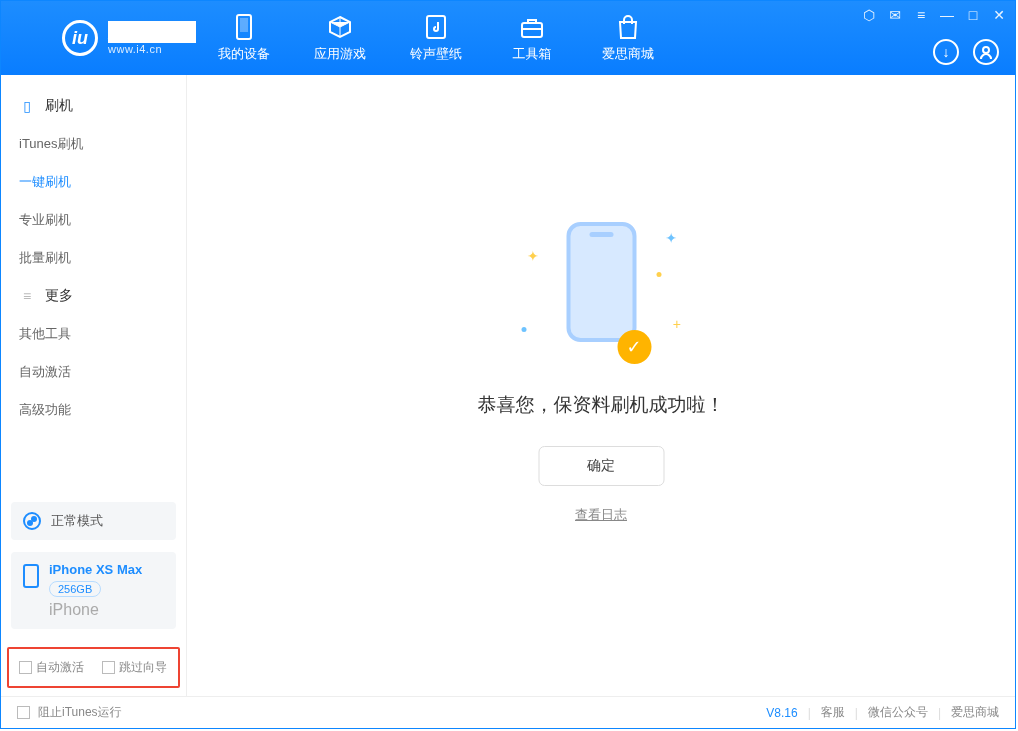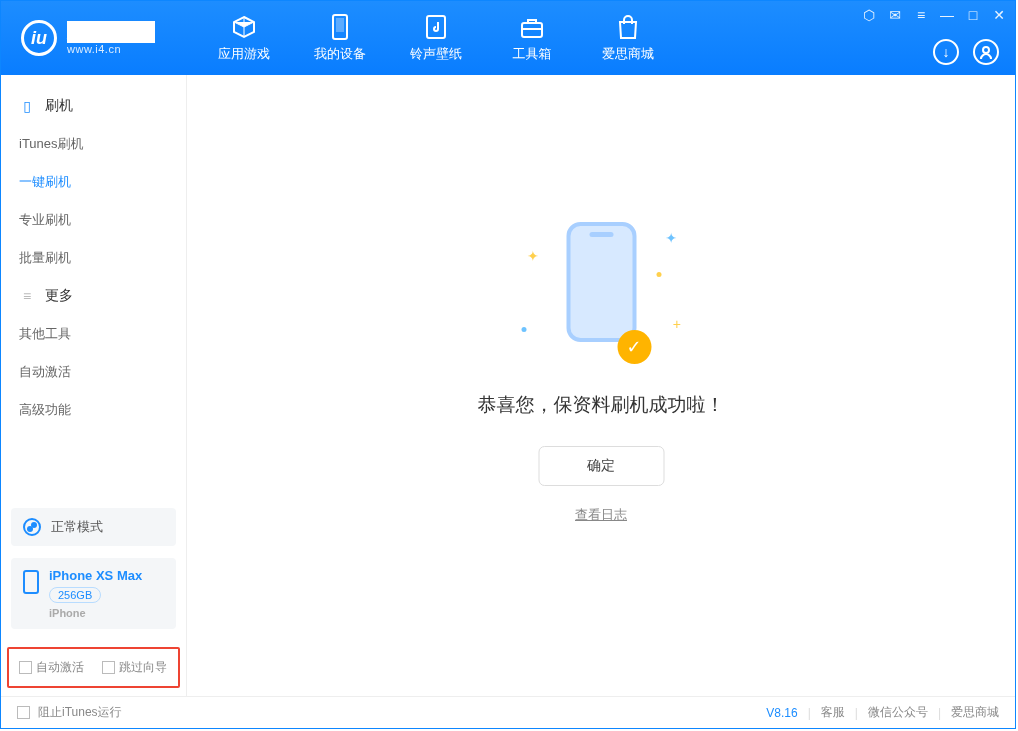--- a/index.html
+++ b/index.html
@@ -1,21 +1,21 @@
 <!DOCTYPE html>
 <html><head>
 <meta charset="utf-8">
 <style>
   * { box-sizing: border-box; margin: 0; padding: 0; }
   html, body { width: 1018px; height: 731px; font-family: "Microsoft YaHei", Arial, sans-serif; background: #fff; }
   .app { width: 1016px; height: 729px; border: 1px solid #0d86ff; margin: 0; display: flex; flex-direction: column; }
 
   
   .topbar { height: 74px; background: linear-gradient(#1d8dff,#097dff); display: flex; align-items: stretch; color: #fff; position: relative; }
-  .logo-block { width: 195px; display: flex; align-items: center; padding-left: 20px; cursor: pointer; }
+  .logo-block { width: 195px; display: flex; align-items: center; padding-left: 20px; cursor: pointer; justify-content: flex-end; }
   .logo-circle { width: 36px; height: 36px; border: 3px solid #fff; border-radius: 50%; display: flex; align-items: center; justify-content: center; font-weight: bold; font-size: 18px; font-style: italic; }
   .logo-text { margin-left: 10px; line-height: 1.1; }
   .logo-text .main { font-size: 20px; font-weight: bold; letter-spacing: 2px; }
   .logo-text .sub  { font-size: 11px; opacity: .85; letter-spacing: .5px; }
   .nav { display: flex; }
   .nav-item { width: 96px; display: flex; flex-direction: column; align-items: center; justify-content: center; font-size: 13px; cursor: pointer; }
   .nav-item.active { background: rgba(255,255,255,.15); }
   .nav-item .ico { width: 28px; height: 28px; margin-bottom: 4px; display: flex; align-items: center; justify-content: center; }
   .nav-item svg { fill: #fff; }
   .win-ctrls { position: absolute; right: 8px; top: 6px; display: flex; gap: 10px; }
@@ -33,21 +33,21 @@
   .side-i.active { color: #1d8dff; }
 
   .mode-card, .device-card { margin: 6px 10px; padding: 10px 12px; background: #f4f6f8; border-radius: 4px; display: flex; align-items: flex-end; gap: 10px; cursor: pointer; }
   .mode-card .mic { width: 18px; height: 18px; border: 2px solid #1d8dff; border-radius: 50%; position: relative; }
   .mode-card .mic:before { content: ""; position: absolute; width: 6px; height: 6px; border-radius: 50%; background: #1d8dff; left: 2px; top: 6px; }
   .mode-card .mic:after  { content: ""; position: absolute; width: 6px; height: 6px; border-radius: 50%; background: #1d8dff; right: 2px; top: 2px; }
   .device-card { flex-direction: row; align-items: flex-start; }
   .device-card .dic { width: 16px; height: 24px; border: 2px solid #1d8dff; border-radius: 3px; margin-top: 2px; }
   .device-card .dtxt .name { color: #1d8dff; font-weight: bold; font-size: 13px; }
   .device-card .dtxt .cap  { display: inline-block; margin-top: 4px; padding: 1px 8px; border: 1px solid #b8dcff; border-radius: 10px; color: #1d8dff; font-size: 11px; }
-  .device-card .dtxt .kind { color: #aaa; font-size: 11px; margin-top: 4px; font-weight: bold; }
+  .device-card .dtxt .kind { color: #aaa; font-size: 16px; margin-top: 4px; }
 
   .red-box { margin: 12px 6px 8px; padding: 10px; border: 2px solid #e43; border-radius: 2px; display: flex; gap: 18px; color: #888; font-size: 12px; }
   .ck { width: 13px; height: 13px; border: 1px solid #bbb; display: inline-block; vertical-align: middle; margin-right: 4px; cursor: pointer; }
 
   .main { flex: 1; position: relative; background: #fff; }
   .center { position: absolute; left: 50%; top: 48%; transform: translate(-50%,-50%); text-align: center; }
   .phone-wrap { position: relative; width: 160px; height: 140px; margin: 0 auto 30px; }
   .phone { width: 70px; height: 120px; border: 4px solid #a8cfff; border-radius: 14px; margin: 0 auto; background: #d7e9ff; position: relative; }
   .phone:before { content: ""; position: absolute; top: 6px; left: 50%; transform: translateX(-50%); width: 24px; height: 5px; background: #a8cfff; border-radius: 3px; }
   .badge { position: absolute; right: 30px; bottom: -2px; width: 34px; height: 34px; border-radius: 50%; background: #ffb400; display: flex; align-items: center; justify-content: center; color: #fff; font-size: 18px; }
@@ -77,35 +77,35 @@
     <div class="logo-block">
       <div class="logo-circle">iu</div>
       <div class="logo-text">
         <div class="main">爱思助手</div>
         <div class="sub">www.i4.cn</div>
       </div>
     </div>
     <div class="nav">
       <div class="nav-item">
         <span class="ico">
+            <svg width="18" height="26">
+              <rect x="2" y="1" width="14" height="24" rx="2" fill="none" stroke="#fff" stroke-width="2"></rect>
+              <rect x="5" y="4" width="8" height="14" fill="#fff" opacity=".3"></rect>
+            </svg>
+          </span>
+        <span>我的设备</span>
+      </div>
+      <div class="nav-item">
+        <span class="ico">
             <svg width="24" height="24">
               <path d="M12 2 22 7v10l-10 5L2 17V7z" fill="none" stroke="#fff" stroke-width="2"></path>
               <path d="M12 2v20M2 7l10 5 10-5" stroke="#fff" stroke-width="1"></path>
             </svg>
           </span>
         <span>应用游戏</span>
-      </div>
-      <div class="nav-item">
-        <span class="ico">
-            <svg width="18" height="26">
-              <rect x="2" y="1" width="14" height="24" rx="2" fill="none" stroke="#fff" stroke-width="2"></rect>
-              <rect x="5" y="4" width="8" height="14" fill="#fff" opacity=".3"></rect>
-            </svg>
-          </span>
-        <span>我的设备</span>
       </div>
       <div class="nav-item">
         <span class="ico">
             <svg width="22" height="26">
               <rect x="2" y="2" width="18" height="22" rx="2" fill="none" stroke="#fff" stroke-width="2"></rect>
               <path d="M13 8v7a2 2 0 1 1-2-2" fill="none" stroke="#fff" stroke-width="2"></path>
             </svg>
           </span>
         <span>铃声壁纸</span>
       </div>

